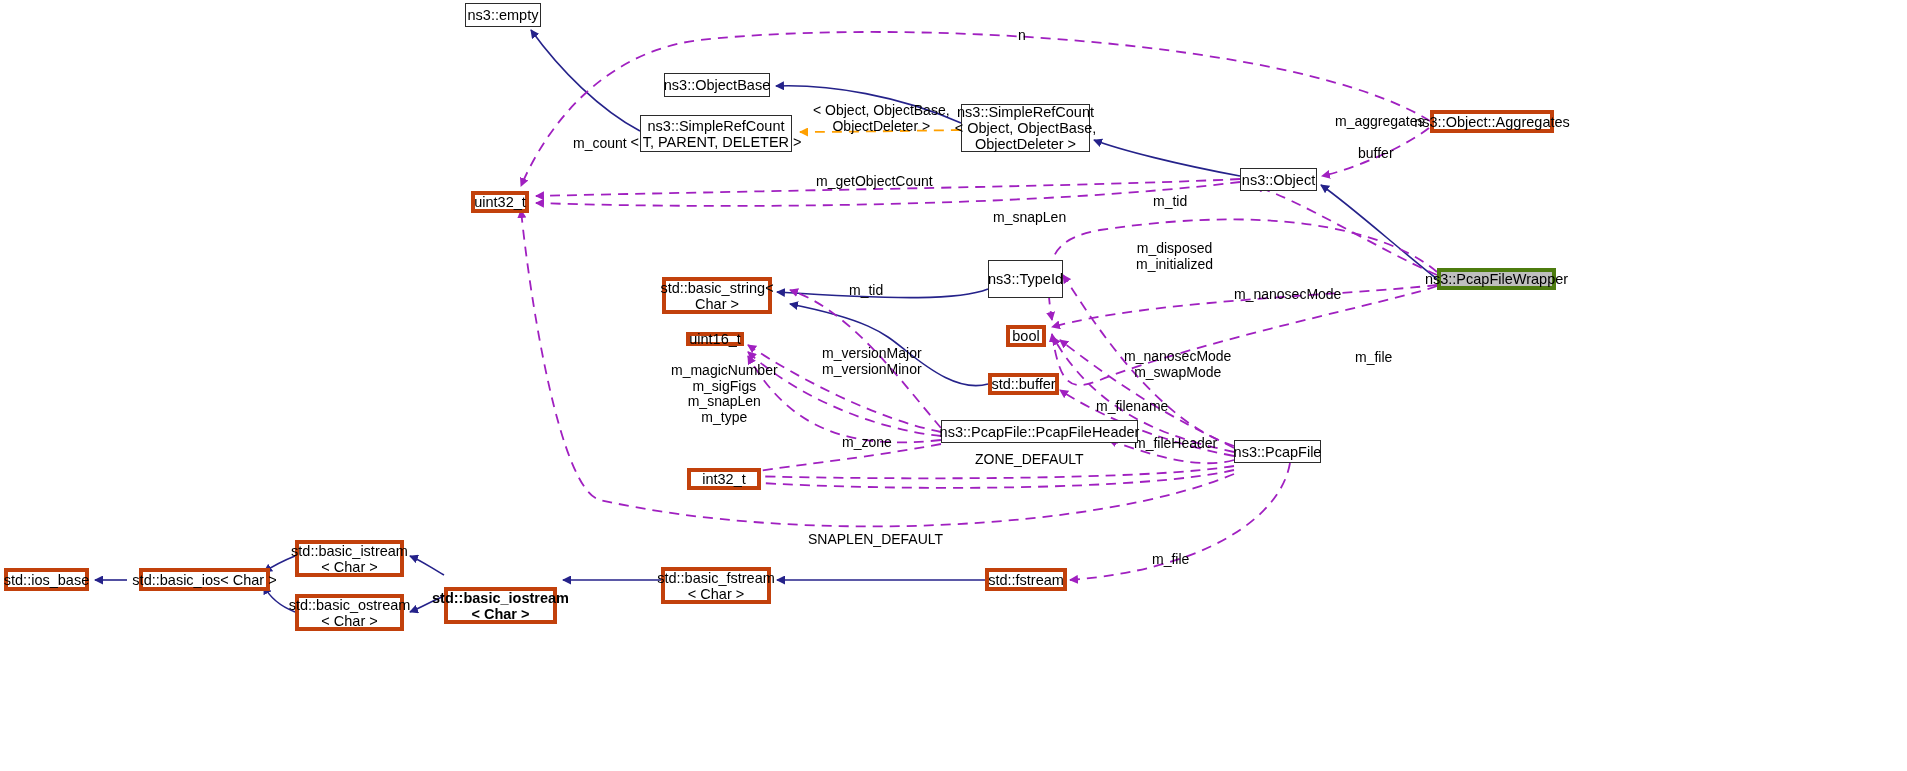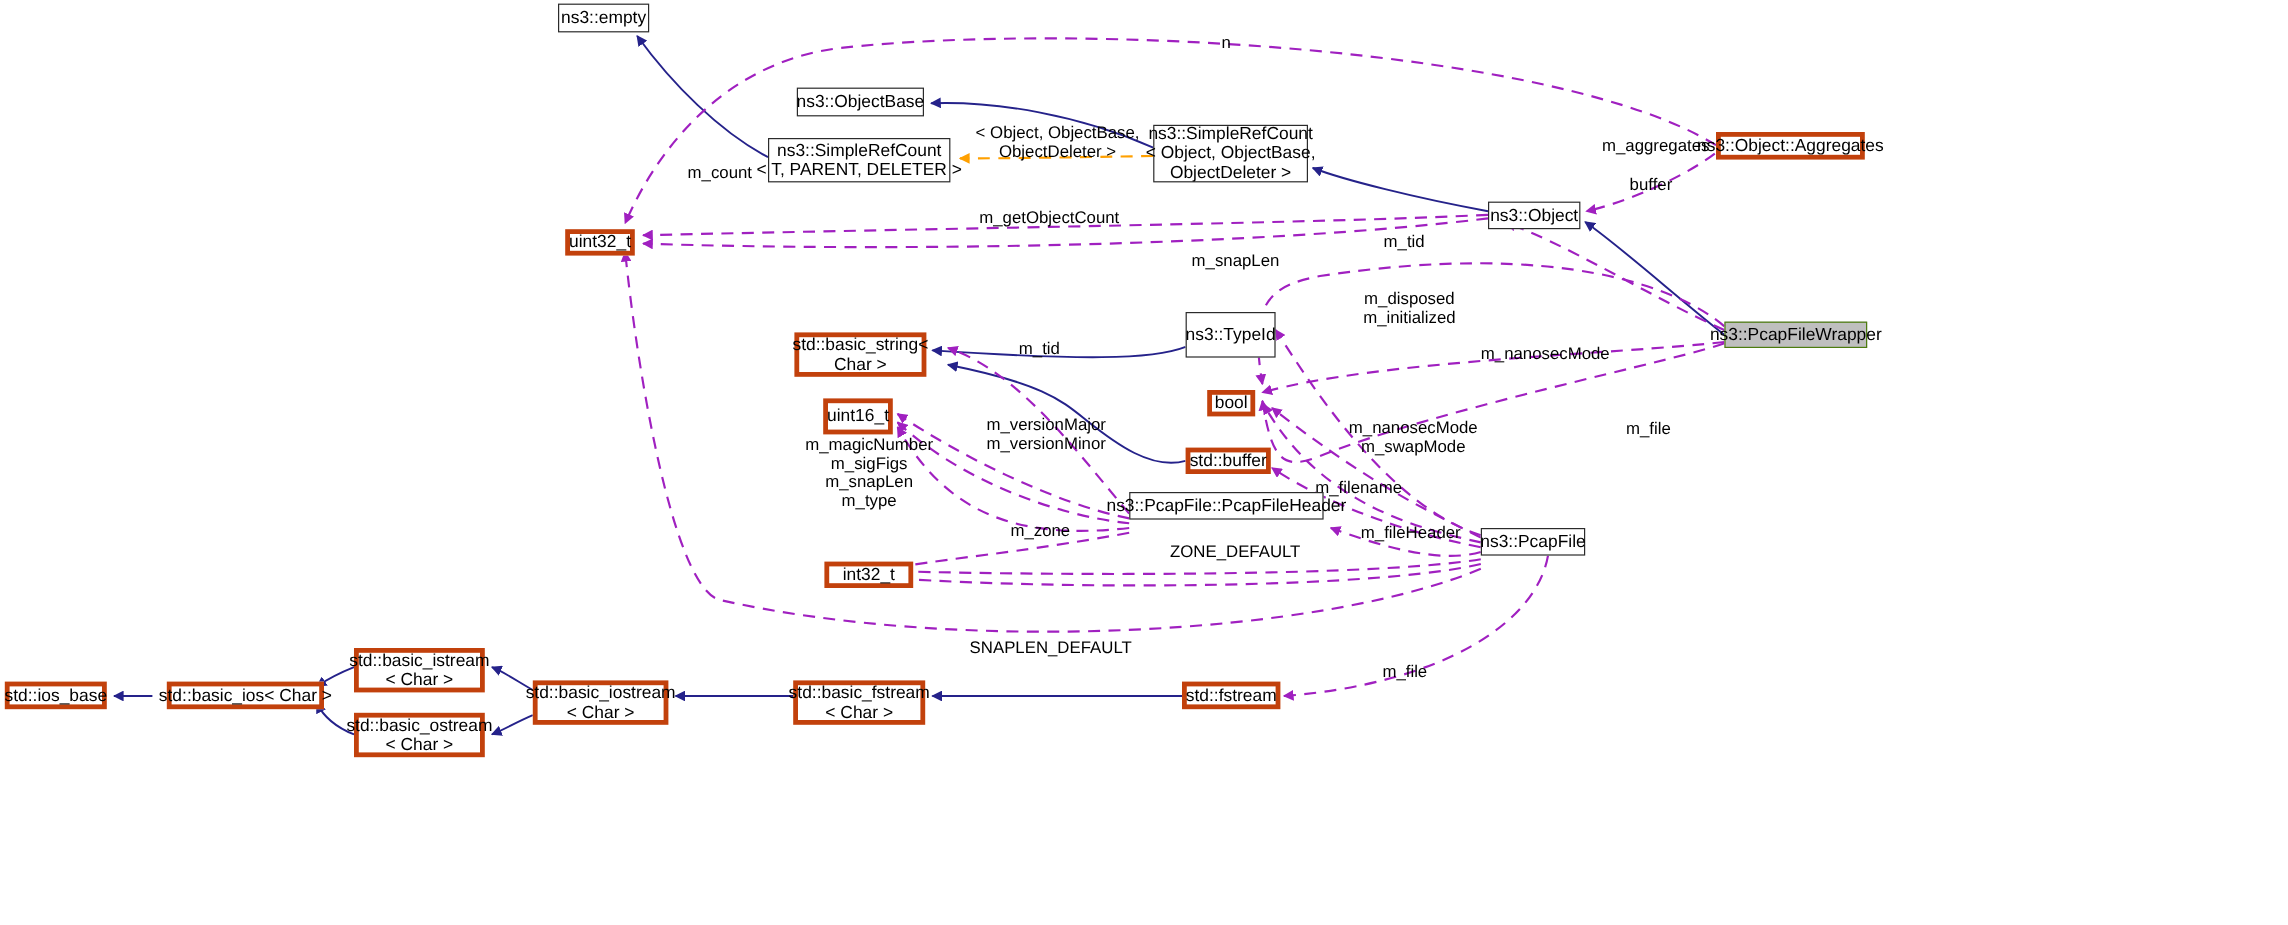--- a/index.html
+++ b/index.html
@@ -36,21 +36,21 @@
     align-items: center;
     justify-content: center;
     white-space: pre;
     z-index: 5;
   }
   .node.solid {
     border: 1px solid #2b2b2b;
   }
   .node.highlight {
     background: #bfbfbf;
-    border: 1px solid #4d7c0f;
+    border: 4px solid #4d7c0f;
   }
   .edge-label {
     position: absolute;
     font-size: 14px;
     line-height: 15.5px;
     color: #000000;
     white-space: pre;
     text-align: center;
     z-index: 4;
   }
@@ -127,32 +127,32 @@
 &lt; Object, ObjectBase,
 ObjectDeleter &gt;</div>
   <div class="node" style="left:1430px;top:110px;width:124px;height:23px;">ns3::Object::Aggregates</div>
   <div class="node solid" style="left:1240px;top:168px;width:77px;height:23px;">ns3::Object</div>
   <div class="node" style="left:471px;top:191px;width:58px;height:22px;">uint32_t</div>
   <div class="node highlight" style="left:1437px;top:268px;width:119px;height:22px;">ns3::PcapFileWrapper</div>
   <div class="node solid" style="left:988px;top:260px;width:75px;height:38px;">ns3::TypeId</div>
   <div class="node" style="left:662px;top:277px;width:110px;height:37px;">std::basic_string&lt;
 Char &gt;</div>
   <div class="node" style="left:1006px;top:325px;width:40px;height:22px;">bool</div>
-  <div class="node" style="left:686px;top:332px;width:58px;height:30px;">uint16_t</div>
+  <div class="node" style="left:686px;top:332px;width:58px;height:14px;">uint16_t</div>
   <div class="node" style="left:988px;top:373px;width:71px;height:22px;">std::buffer</div>
-  <div class="node solid" style="left:941px;top:410px;width:162px;height:23px;">ns3::PcapFile::PcapFileHeader</div>
+  <div class="node solid" style="left:941px;top:420px;width:197px;height:23px;">ns3::PcapFile::PcapFileHeader</div>
   <div class="node solid" style="left:1234px;top:440px;width:87px;height:23px;">ns3::PcapFile</div>
   <div class="node" style="left:687px;top:468px;width:74px;height:22px;">int32_t</div>
   <div class="node" style="left:4px;top:568px;width:85px;height:23px;">std::ios_base</div>
   <div class="node" style="left:139px;top:568px;width:131px;height:23px;">std::basic_ios&lt; Char &gt;</div>
   <div class="node" style="left:295px;top:540px;width:109px;height:37px;">std::basic_istream
 &lt; Char &gt;</div>
   <div class="node" style="left:295px;top:594px;width:109px;height:37px;">std::basic_ostream
 &lt; Char &gt;</div>
-  <div class="node" style="left:444px;top:567px;width:113px;height:37px;">std::basic_iostream
+  <div class="node" style="left:444px;top:587px;width:113px;height:37px;font-weight:bold;">std::basic_iostream
 &lt; Char &gt;</div>
   <div class="node" style="left:661px;top:567px;width:110px;height:37px;">std::basic_fstream
 &lt; Char &gt;</div>
   <div class="node" style="left:985px;top:568px;width:82px;height:23px;">std::fstream</div>
 
   <div class="edge-label" style="left:1018px;top:28px;">n</div>
   <div class="edge-label" style="left:813px;top:103px;">&lt; Object, ObjectBase,
 ObjectDeleter &gt;</div>
   <div class="edge-label" style="left:573px;top:136px;">m_count</div>
   <div class="edge-label" style="left:1335px;top:114px;">m_aggregates</div>

